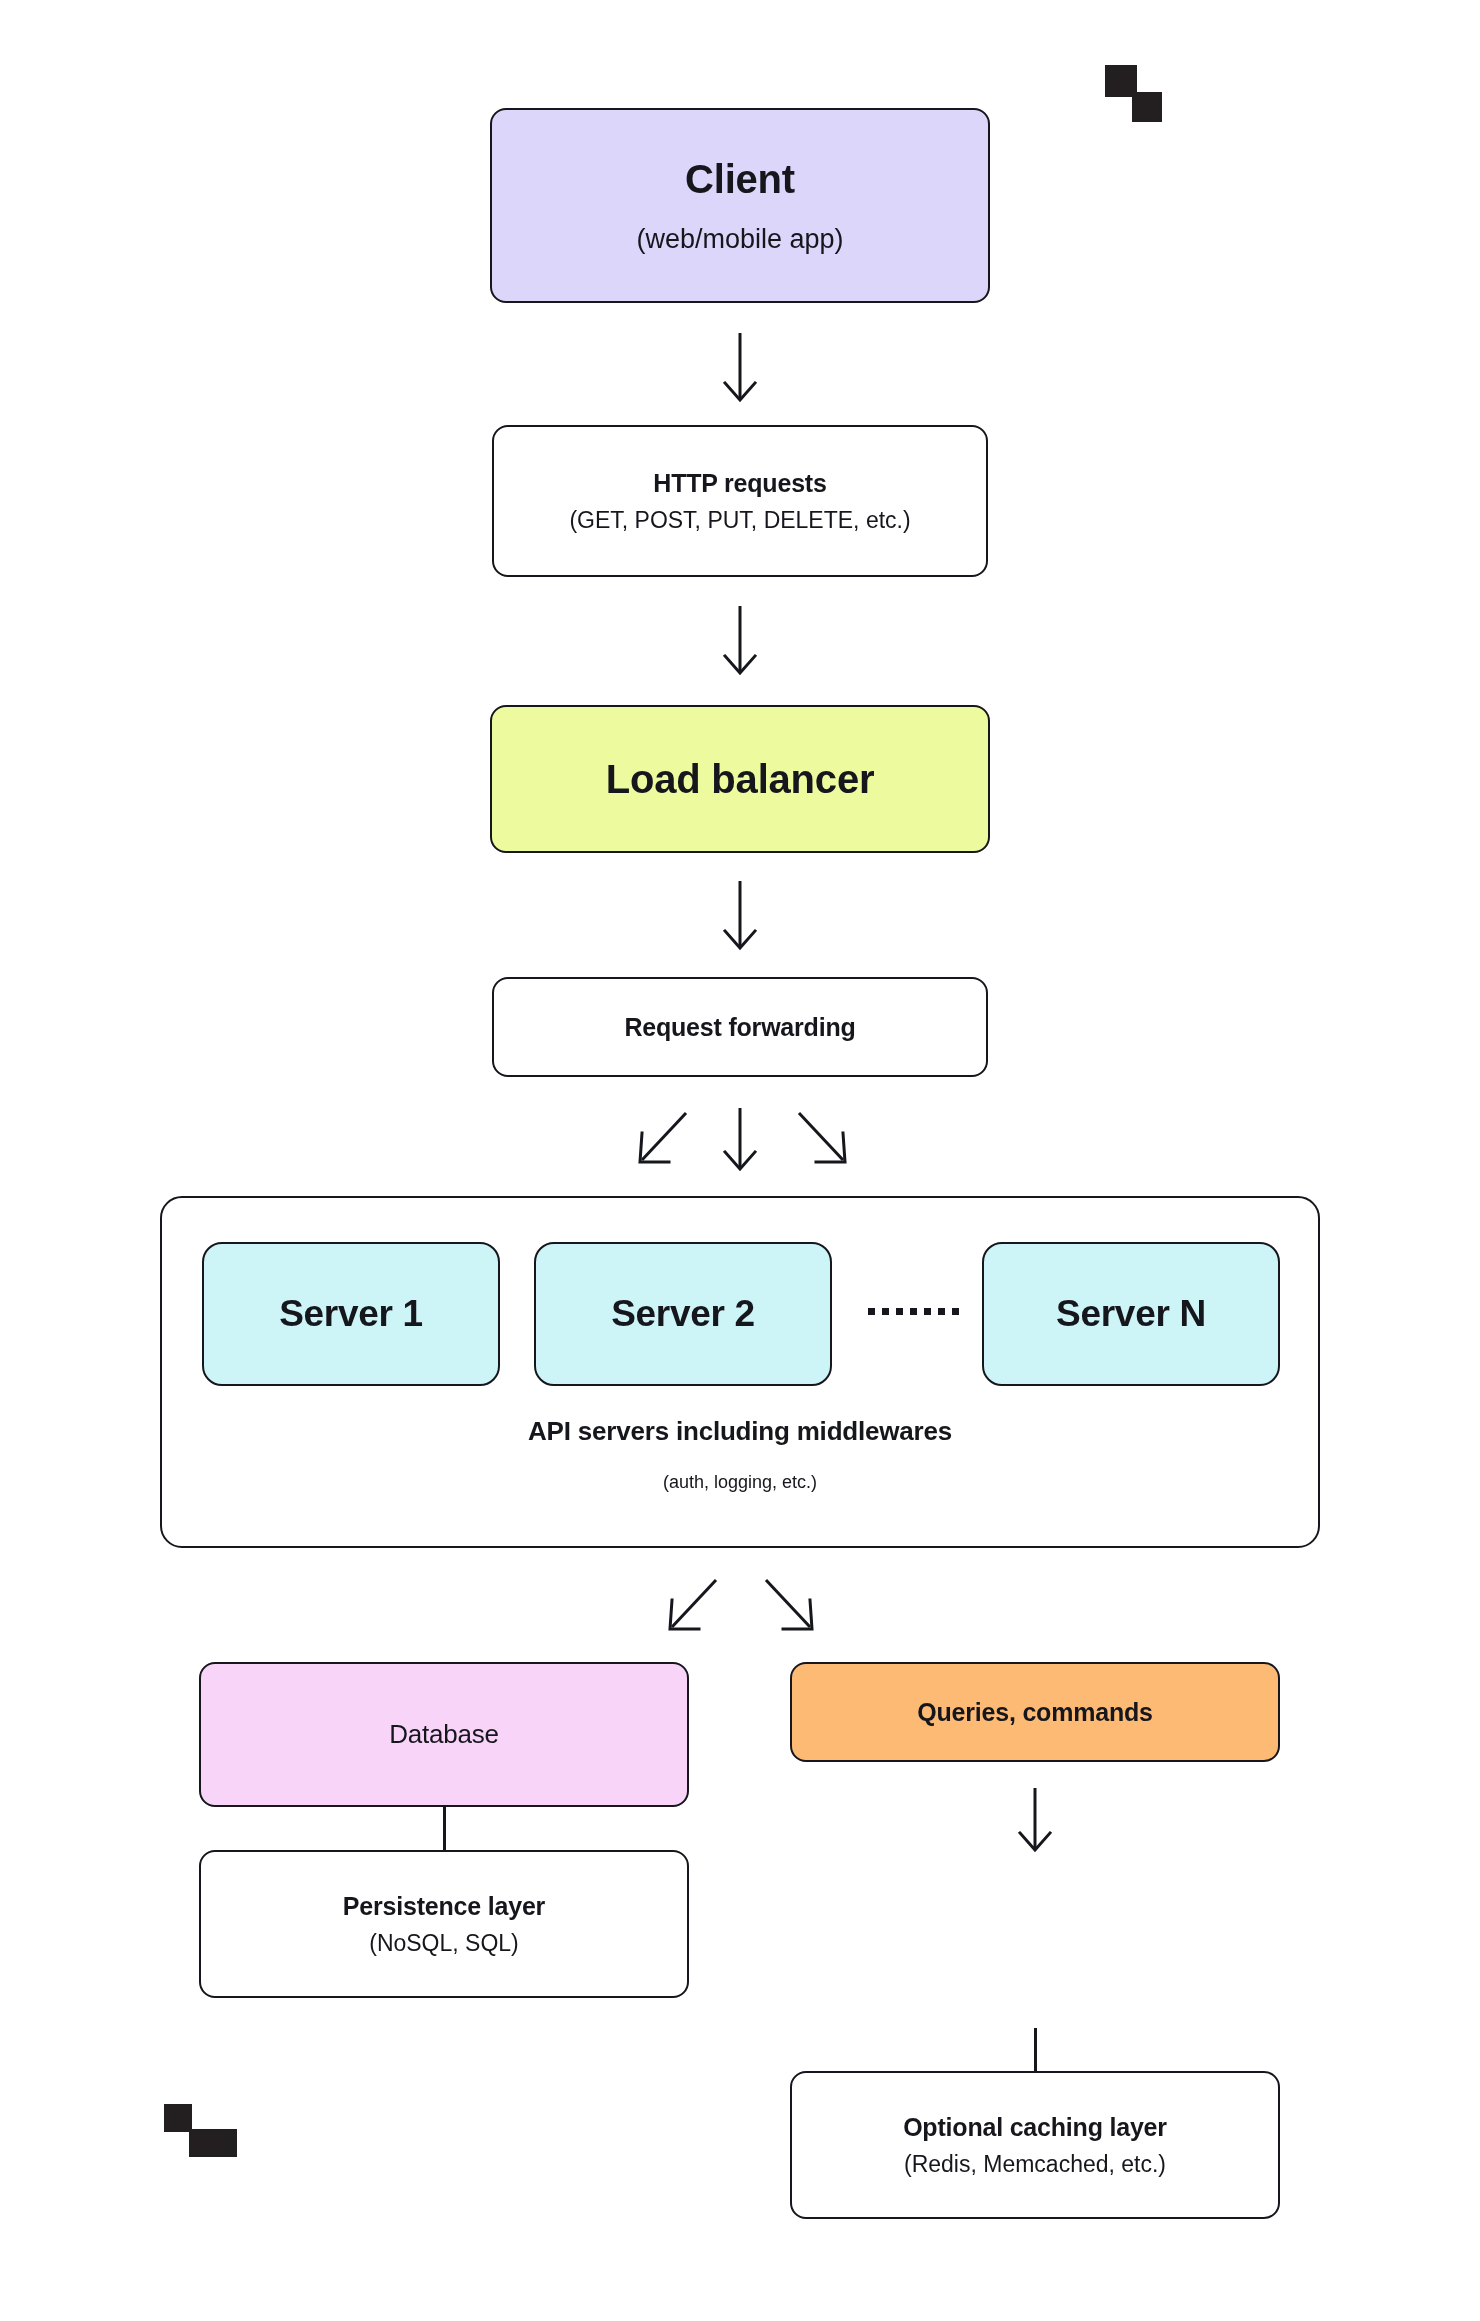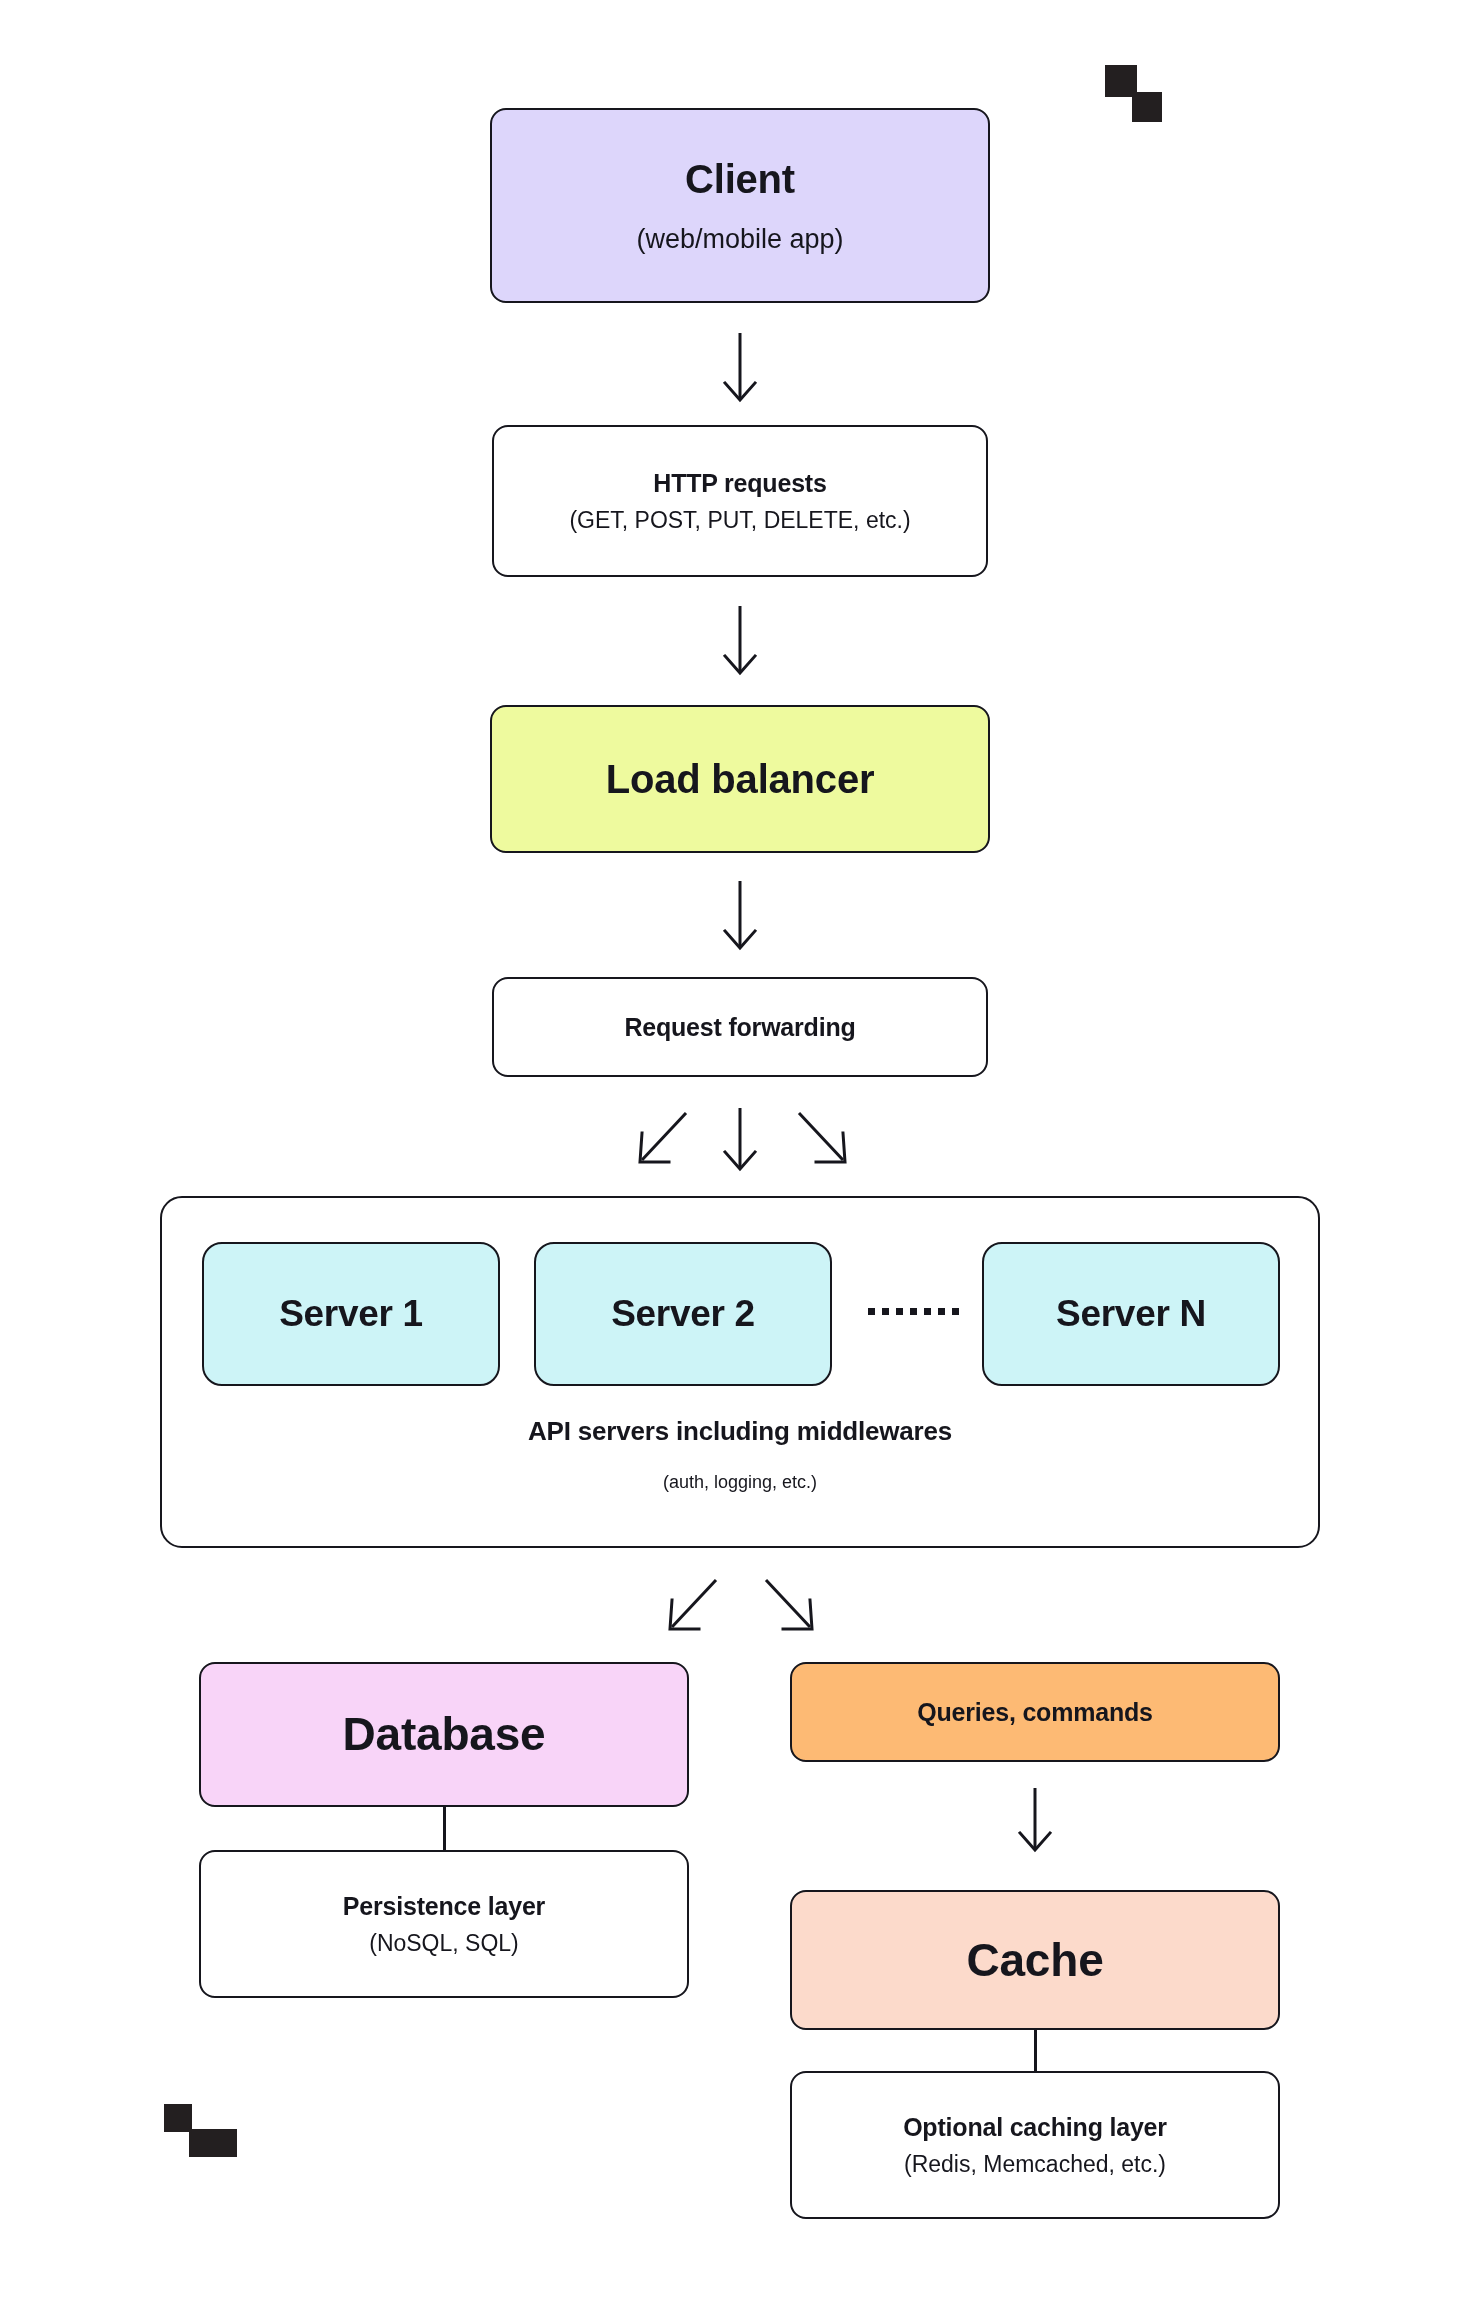--- a/index.html
+++ b/index.html
@@ -29,21 +29,21 @@
     text-align: center;
     line-height: 1.22;
   }
   .node .title { font-weight: 700; letter-spacing: -0.2px; }
   .node .sub   { font-weight: 400; }
 
   .hero .title { font-size: 40px; font-weight: 700; }
   .hero .sub   { font-size: 27px; margin-top: 20px; font-weight: 400; }
 
   .big  .title { font-size: 40px; font-weight: 700; }
-  .bigr .title { font-size: 46px; font-weight: 700; }
+  .bigr .title { font-size: 26px; font-weight: 400; }
 
   .plain .title { font-size: 25px; font-weight: 600; }
   .plain .sub   { font-size: 23px; margin-top: 8px; font-weight: 400; }
 
   .srv { font-size: 37px; font-weight: 700; letter-spacing: -0.3px; }
 
   
   .container {
     position: absolute;
     border: 2.5px solid #16161d;
@@ -175,23 +175,20 @@
 
   <div class="node plain" style="left:790px; top:1662px; width:490px; height:100px; background:#fdba74;">
     <div class="title">Queries, commands</div>
   </div>
 
   <svg class="arrow" style="left:1010px; top:1785px;" width="50" height="80" viewBox="0 0 50 80">
     <path d="M25 3 L25 63" stroke="#16161d" stroke-width="3" fill="none"></path>
     <path d="M10 48 L25 65 L40 48" stroke="#16161d" stroke-width="3" fill="none" stroke-linecap="square"></path>
   </svg>
 
-  <div class="node bigr" style="left:790px; top:1890px; width:490px; height:140px; background:#fcdacb;">
-    <div class="title">Cache</div>
-  </div>
 
   <div class="connector" style="left:1034px; top:2028px; height:45px;"></div>
 
   <div class="node plain" style="left:790px; top:2071px; width:490px; height:148px; background:#ffffff;">
     <div class="title">Optional caching layer</div>
     <div class="sub">(Redis, Memcached, etc.)</div>
   </div>
 
 </div>
 

